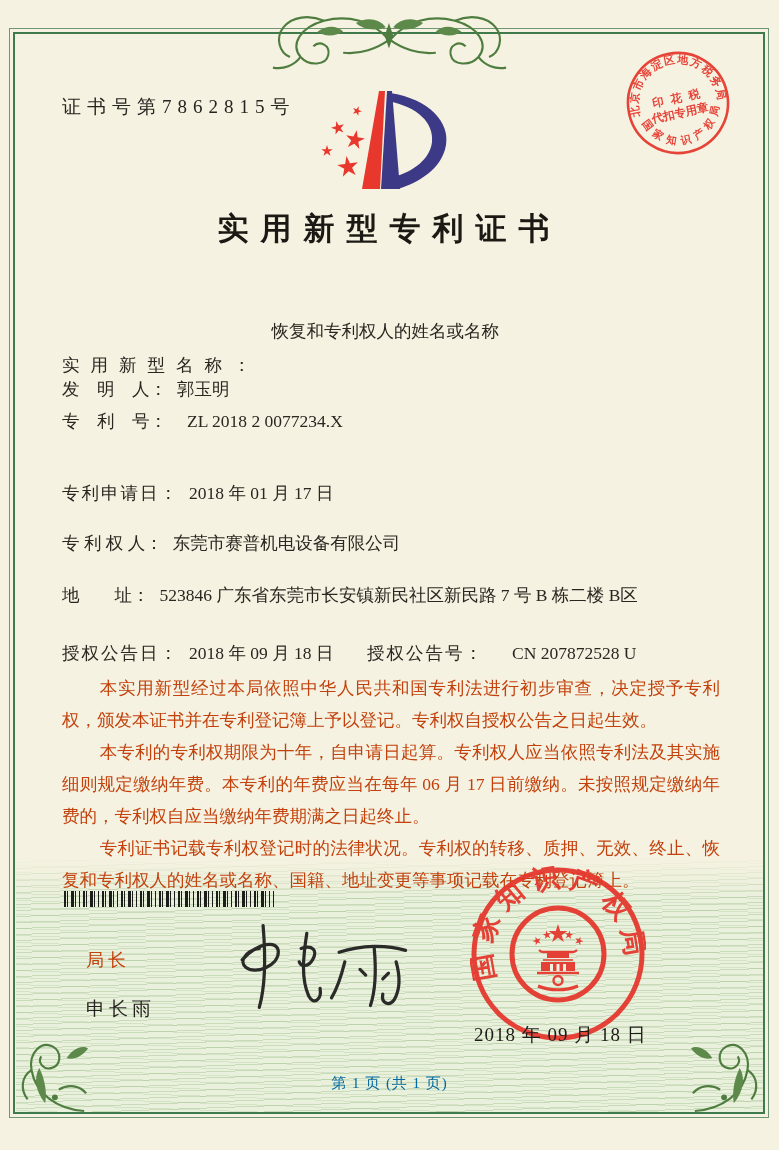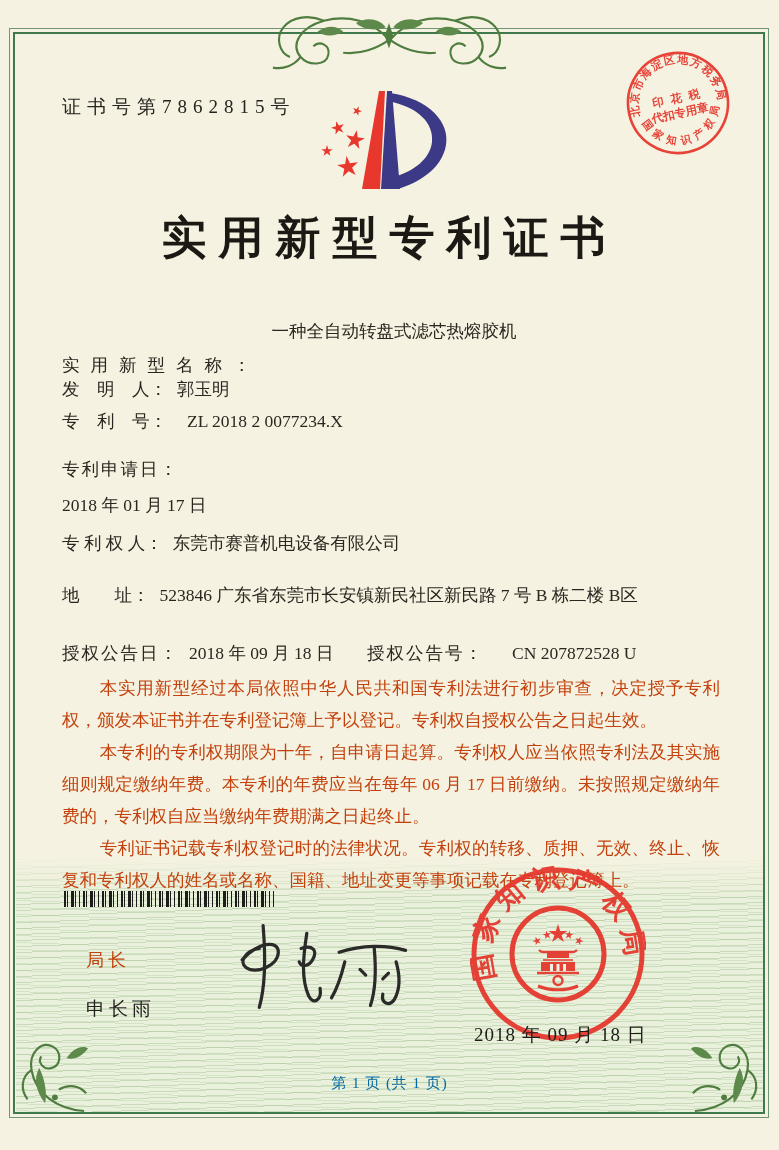--- a/index.html
+++ b/index.html
@@ -31,36 +31,36 @@
   }
   
   .certno{
     position:absolute;left:62px;top:94px;
     font-size:19px;letter-spacing:6px;color:#262420;
   }
   .logo{position:absolute;left:318px;top:85px;}
   .taxstamp{position:absolute;left:623px;top:48px;opacity:.92;}
   .title{
     position:absolute;left:0;top:208px;width:779px;
-    text-align:center;font-size:45px;font-weight:bold;
+    text-align:center;font-size:31px;font-weight:bold;
     letter-spacing:12px;color:#1c1915;
   }
   
   .frow{
     position:absolute;left:62px;display:flex;gap:10px;
     font-size:17.5px;line-height:26px;white-space:nowrap;
   }
   .frow .lab{white-space:nowrap;}
   .frow .val{white-space:normal;}
   .ls-wide{letter-spacing:11px;margin-top:34px;}
   .ls-slight{letter-spacing:2px;}
   .r1{top:318px;}
   .r2{top:376px;}
   .r3{top:408px;gap:20px;}
-  .r4{top:456px;flex-direction:column;}
+  .r4{top:480px;}
   .r5{top:530px;}
   .r6{top:582px;width:650px;}
   .r6 .val{width:540px;}
   .r7{top:640px;width:660px;}
   .pair2{position:absolute;left:305px;top:0;display:flex;gap:28px;}
   
   .bodytext{
     position:absolute;left:62px;top:672px;width:658px;
     font-size:17.5px;line-height:32px;text-align:justify;color:#c2410c;
   }
@@ -173,21 +173,21 @@
         <text transform="translate(28.5,29.5) rotate(-44)">权</text>
         <text transform="translate(37.5,16.7) rotate(-66)">局</text>
       </g>
     </g>
   </svg>
 
   <div class="title">实用新型专利证书</div>
 
   <div class="frow r1">
     <span class="lab ls-wide">实用新型名称：</span>
-    <span class="val">一种全自动转盘式滤芯热熔胶机</span>
+    <span class="val">恢复和专利权人的姓名或名称</span>
   </div>
   <div class="frow r2">
     <span class="lab">发　明　人：</span>
     <span class="val">郭玉明</span>
   </div>
   <div class="frow r3">
     <span class="lab">专　利　号：</span>
     <span class="val">ZL 2018 2 0077234.X</span>
   </div>
   <div class="frow r4">

